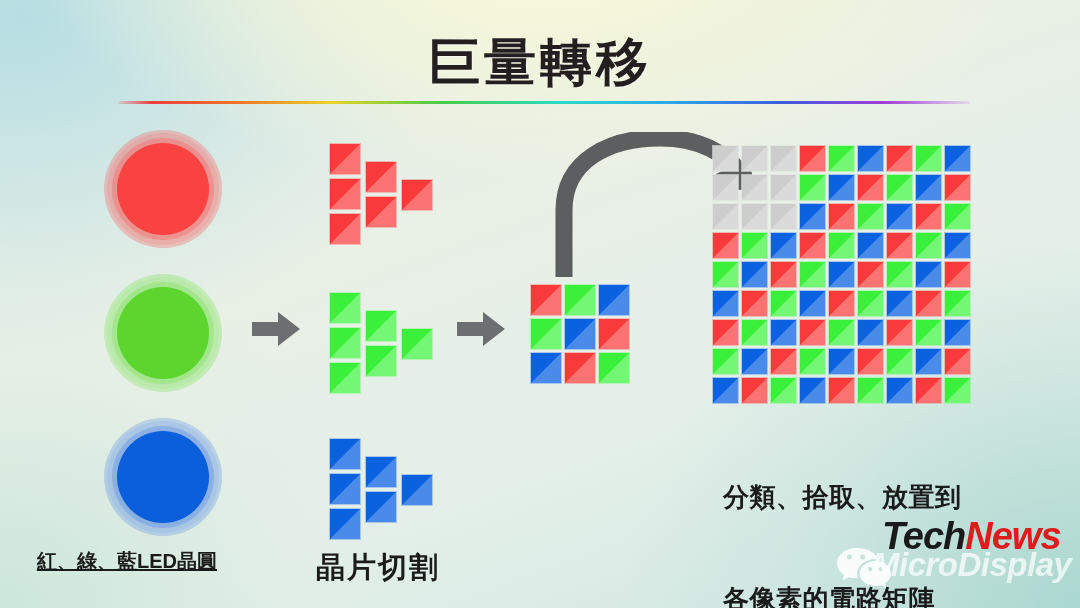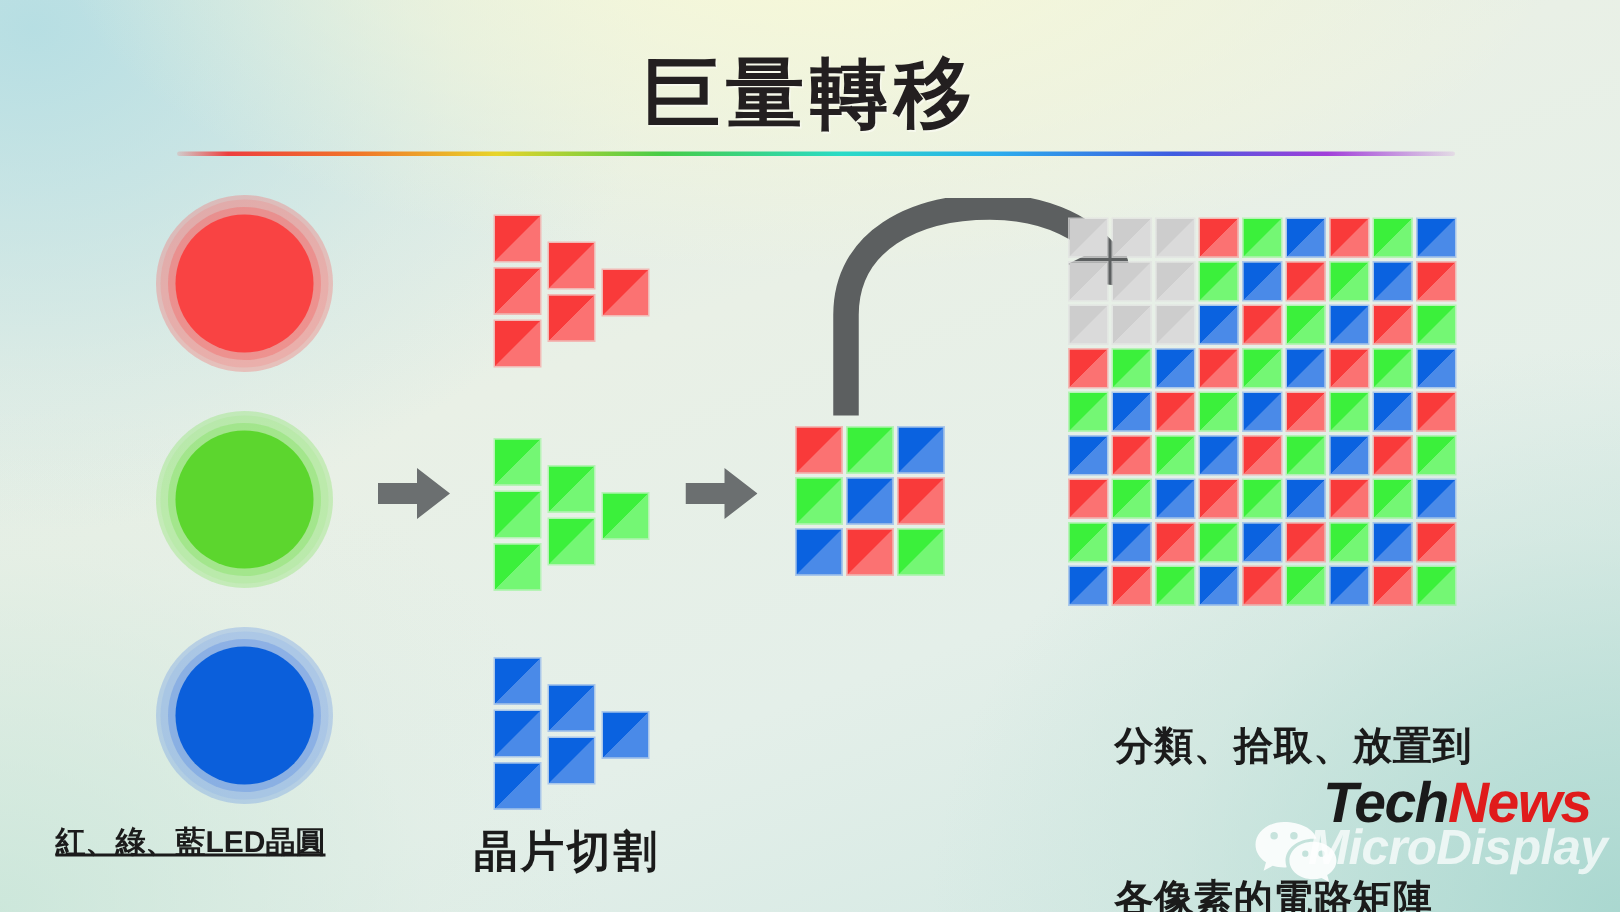--- a/index.html
+++ b/index.html
@@ -157,21 +157,21 @@
     color: #1b1b1b;
     font-weight: bold;
     white-space: pre;
   }
   #caption-wafer { left: 37px;  top: 548px; font-size: 20px; letter-spacing: 0px; text-decoration: underline; }
   #caption-dice  { left: 316px; top: 548px; font-size: 29px; letter-spacing: 2px; }
   #caption-transfer {
     left: 723px; top: 412px;
     font-size: 26px; line-height: 34px; letter-spacing: 0.5px;
   }
-  #caption-transfer div { white-space: pre; margin-left: 20px; }
+  #caption-transfer div { white-space: pre; }
 
   
   #logo-block {
     position: absolute;
     left: 836px;
     top: 516px;
     width: 236px;
     height: 80px;
   }
   #wechat-icon { position: absolute; left: 0px; top: 30px; width: 56px; height: 42px; }

